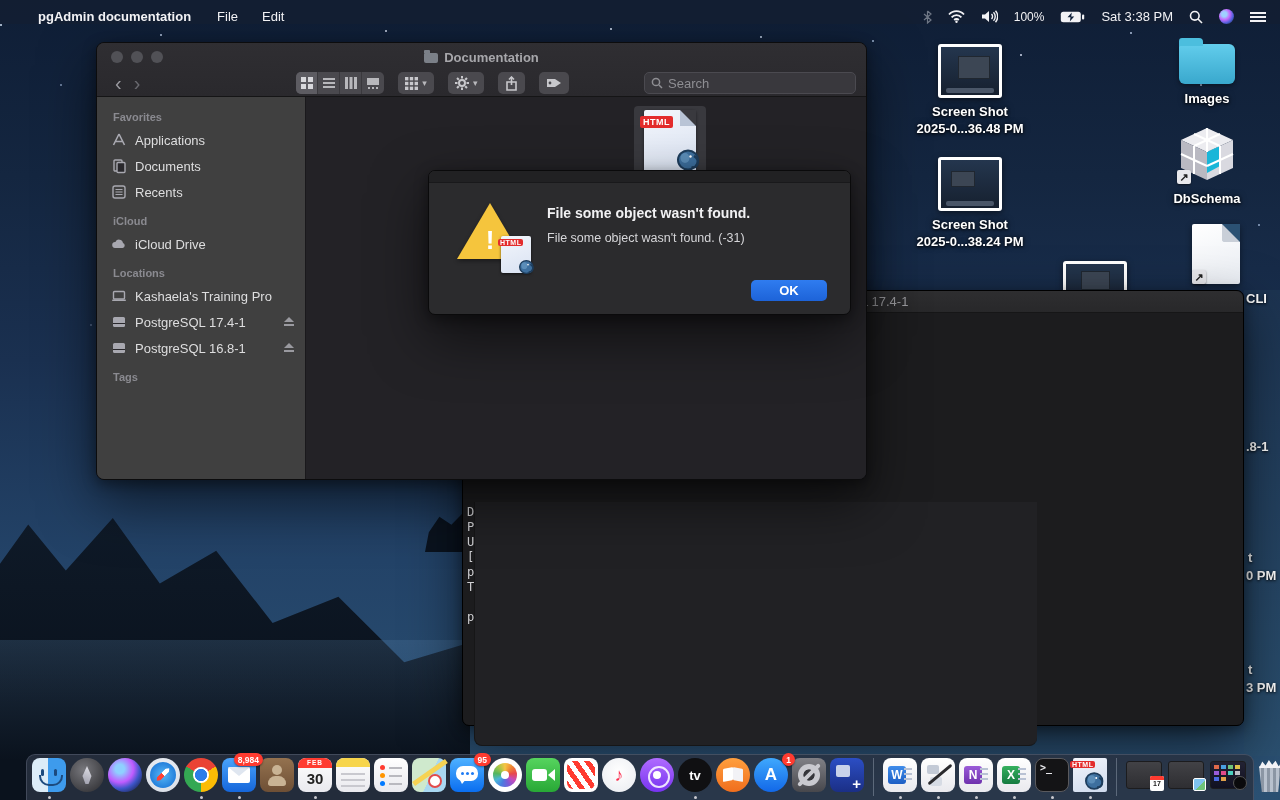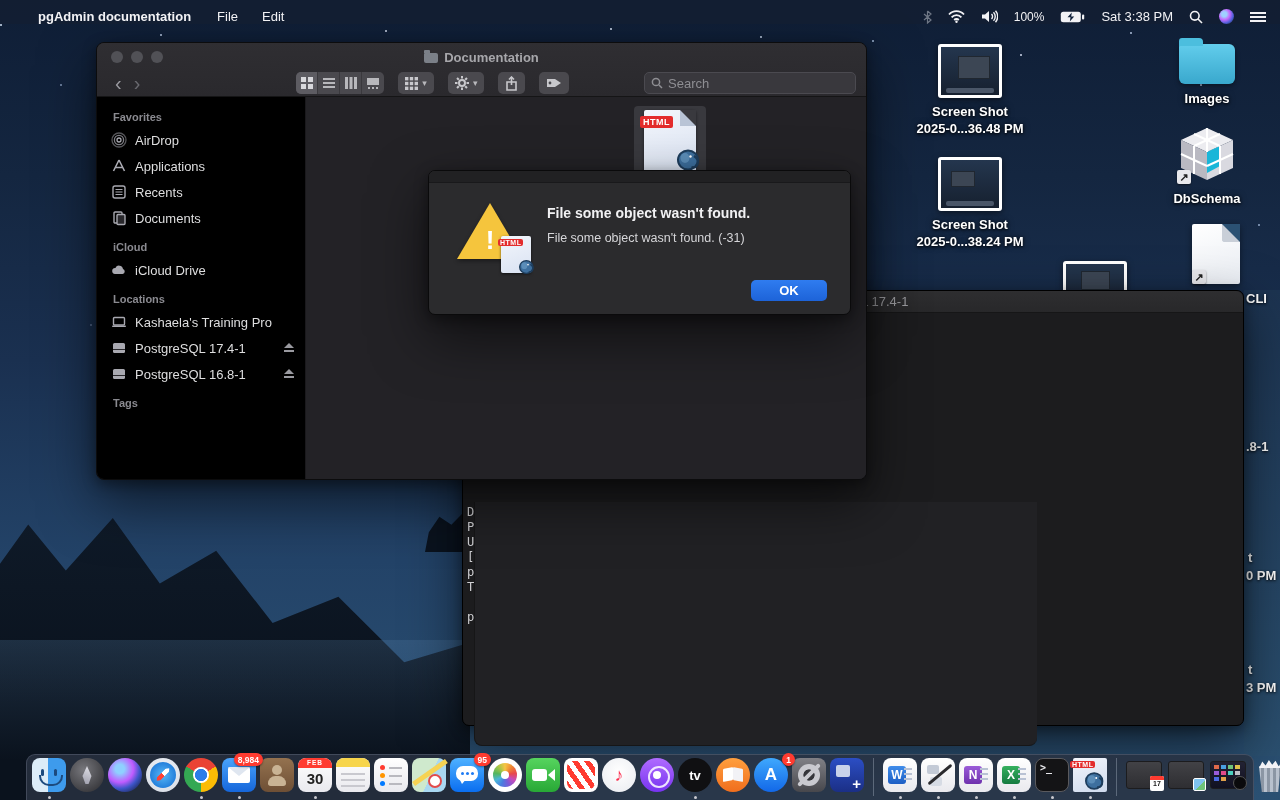--- a/index.html
+++ b/index.html
@@ -80,21 +80,21 @@
   .navbtn.fwd{color:#6a6a70;}
   .tgroup{display:flex;background:#4a494e;border-radius:5px;overflow:hidden;margin-right:14px;}
   .tseg{width:22px;height:22px;display:flex;align-items:center;justify-content:center;border-right:1px solid #3a393d;}
   .tseg:last-child{border-right:none;}
   .tseg.sel{background:#5d5c62;}
   .tbtn{height:22px;background:#4a494e;border-radius:5px;display:flex;align-items:center;justify-content:center;padding:0 7px;margin-right:14px;}
   .chev{color:#b8b8bc;font-size:9px;margin-left:4px;}
   .search{margin-left:auto;margin-right:10px;width:212px;height:22px;background:#39383d;border:1px solid #4b4a50;border-radius:5px;
     display:flex;align-items:center;padding:0 6px;color:#8e8e93;font-size:13px;gap:5px;}
   .f-main{flex:1;display:flex;min-height:0;}
-  .f-side{width:209px;background:#000000;border-right:1px solid #1a191c;padding:12px 0 0 14px;overflow:hidden;position:relative;}
+  .f-side{width:209px;background:#404040;border-right:1px solid #1a191c;padding:12px 0 0 14px;overflow:hidden;position:relative;}
   .shead{font-size:11px;font-weight:bold;color:#8a8a90;margin:10px 0 4px 2px;}
   .srow{display:flex;align-items:center;gap:8px;height:26px;font-size:13px;color:#dededf;padding-right:10px;}
   .sic{flex:0 0 16px;display:flex;}
   .eject{margin-left:auto;position:relative;width:12px;height:10px;}
   .eject:before{content:"";position:absolute;left:1px;top:0;border-left:5px solid transparent;border-right:5px solid transparent;border-bottom:5px solid #9a9aa0;}
   .eject:after{content:"";position:absolute;left:1px;bottom:1px;width:10px;height:2px;background:#9a9aa0;}
   .f-content{flex:1;background:#232226;position:relative;}
 
   
   .file-sel{position:absolute;left:326px;top:9px;width:76px;text-align:center;}
@@ -423,54 +423,44 @@
         <span>Search</span>
       </div>
     </div>
   </div>
   <div class="f-main">
     <div class="f-side">
       <div class="shead" style="margin-top:2px;">Favorites</div>
       <div class="srow">
         <span class="sic">
             <svg width="16" height="16" viewBox="0 0 16 16">
-              <circle cx="8" cy="8" r="2" fill="none" stroke="#a8a8b0" stroke-width="1.3"></circle>
-              <circle cx="8" cy="8" r="4.6" fill="none" stroke="#a8a8b0" stroke-width="1.3" opacity=".75"></circle>
-              <circle cx="8" cy="8" r="7" fill="none" stroke="#a8a8b0" stroke-width="1.3" opacity=".5"></circle>
-            </svg>
-          </span>
-        <span>AirDrop</span>
+              <path d="M8 2 L13.5 13 M8 2 L2.5 13 M4.5 9.5 h7" fill="none" stroke="#a8a8b0" stroke-width="1.6"></path>
+            </svg>
+          </span>
+        <span>Applications</span>
         </div>
       <div class="srow">
         <span class="sic">
             <svg width="16" height="16" viewBox="0 0 16 16">
-              <path d="M8 2 L13.5 13 M8 2 L2.5 13 M4.5 9.5 h7" fill="none" stroke="#a8a8b0" stroke-width="1.6"></path>
-            </svg>
-          </span>
-        <span>Applications</span>
+              <rect x="3" y="2" width="8" height="11" rx="1" fill="none" stroke="#a8a8b0" stroke-width="1.4"></rect>
+              <rect x="6" y="4.5" width="8" height="10" rx="1" fill="#29282c" stroke="#a8a8b0" stroke-width="1.4"></rect>
+            </svg>
+          </span>
+        <span>Documents</span>
         </div>
       <div class="srow">
         <span class="sic">
             <svg width="16" height="16" viewBox="0 0 16 16">
               <rect x="2" y="2" width="12" height="12" rx="2" fill="none" stroke="#a8a8b0" stroke-width="1.4"></rect>
               <line x1="4.5" y1="5.5" x2="11.5" y2="5.5" stroke="#a8a8b0" stroke-width="1.2"></line>
               <line x1="4.5" y1="8" x2="11.5" y2="8" stroke="#a8a8b0" stroke-width="1.2"></line>
               <line x1="4.5" y1="10.5" x2="11.5" y2="10.5" stroke="#a8a8b0" stroke-width="1.2"></line>
             </svg>
           </span>
         <span>Recents</span>
-        </div>
-      <div class="srow">
-        <span class="sic">
-            <svg width="16" height="16" viewBox="0 0 16 16">
-              <rect x="3" y="2" width="8" height="11" rx="1" fill="none" stroke="#a8a8b0" stroke-width="1.4"></rect>
-              <rect x="6" y="4.5" width="8" height="10" rx="1" fill="#29282c" stroke="#a8a8b0" stroke-width="1.4"></rect>
-            </svg>
-          </span>
-        <span>Documents</span>
         </div>
 
       <div class="shead">iCloud</div>
       <div class="srow">
         <span class="sic">
             <svg width="16" height="16" viewBox="0 0 16 16">
               <path d="M4 12 a3 3 0 0 1 .4-6 a4 4 0 0 1 7.6 1 a2.6 2.6 0 0 1-.4 5 z" fill="#a8a8b0"></path>
             </svg>
           </span>
         <span>iCloud Drive</span>

